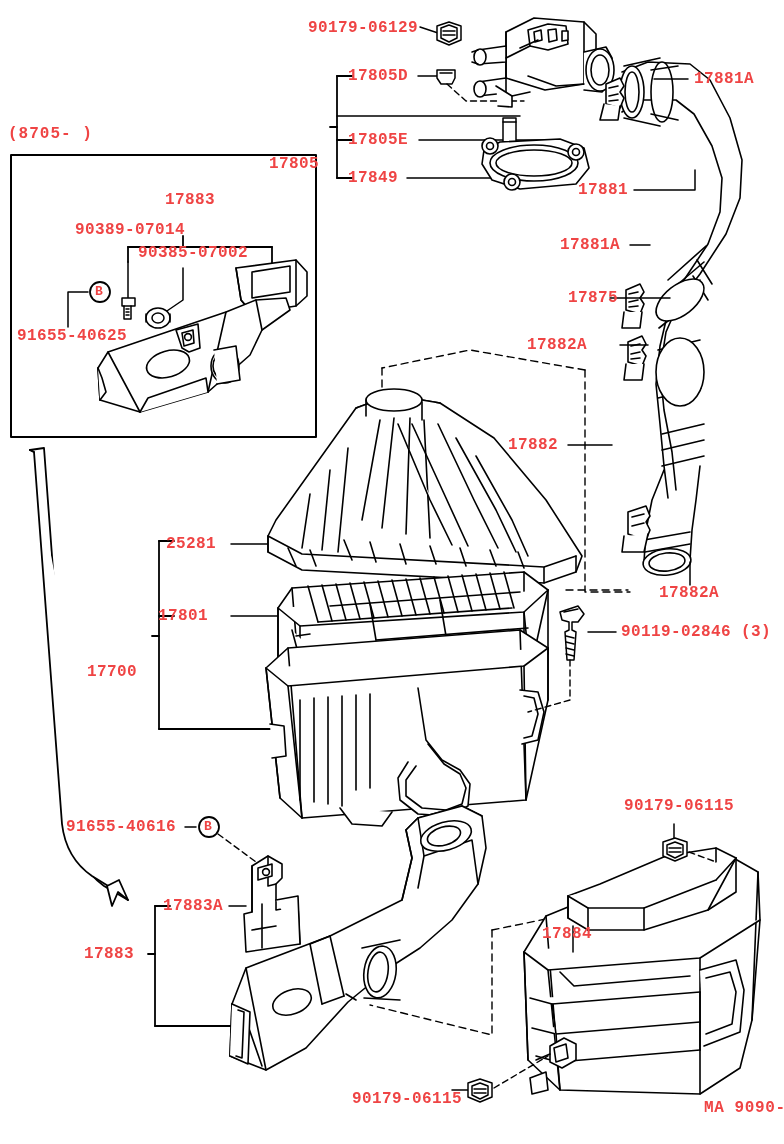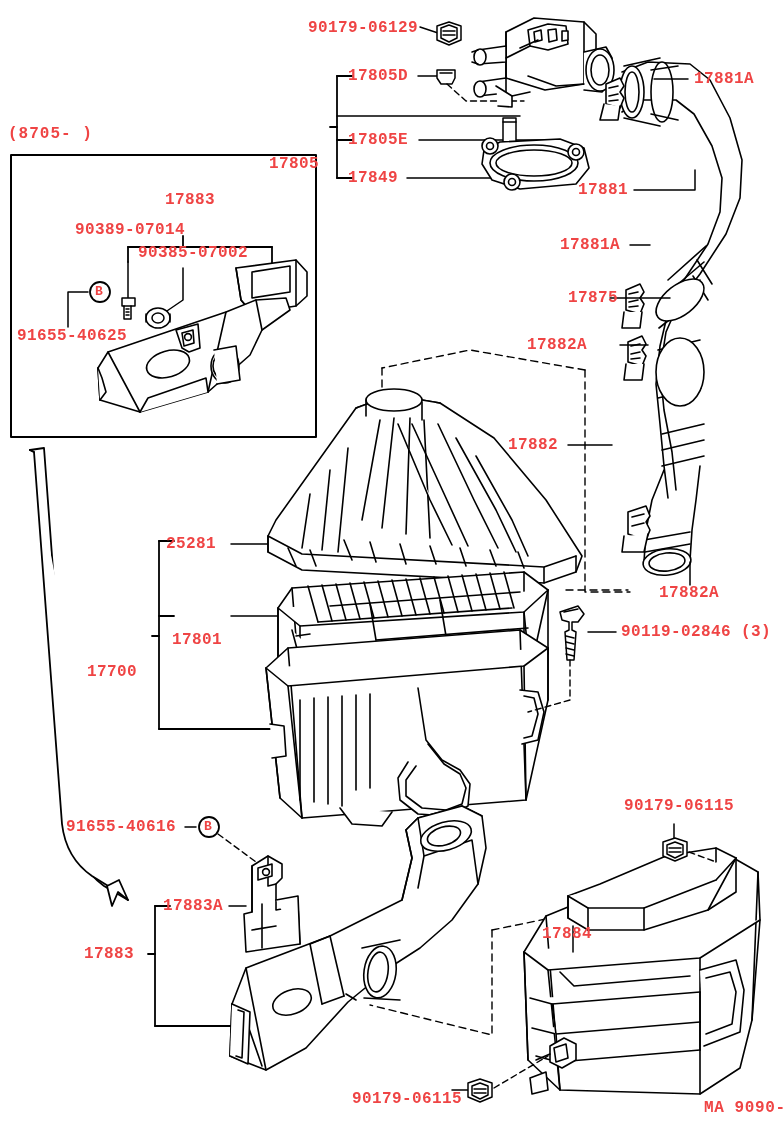--- a/index.html
+++ b/index.html
@@ -457,21 +457,21 @@
   <div class="lbl" style="left:348px;top:132px;">17805E</div>
   <div class="lbl" style="left:348px;top:170px;">17849</div>
   <div class="lbl" style="left:694px;top:71px;">17881A</div>
   <div class="lbl" style="left:578px;top:182px;">17881</div>
   <div class="lbl" style="left:560px;top:237px;">17881A</div>
   <div class="lbl" style="left:540px;top:290px;margin-left:28px;">17875</div>
   <div class="lbl" style="left:527px;top:337px;">17882A</div>
   <div class="lbl" style="left:508px;top:437px;">17882</div>
   <div class="lbl" style="left:659px;top:585px;">17882A</div>
   <div class="lbl" style="left:166px;top:536px;">25281</div>
-  <div class="lbl" style="left:172px;top:608px;margin-top:24px;">17801</div>
+  <div class="lbl" style="left:158px;top:608px;">17801</div>
   <div class="lbl" style="left:87px;top:628px;margin-top:36px;">17700</div>
   <div class="lbl" style="left:621px;top:624px;">90119-02846 (3)</div>
   <div class="lbl" style="left:66px;top:819px;">91655-40616</div>
   <div class="lbl" style="left:204px;top:820px;font-size:13px;">B</div>
   <div class="lbl" style="left:163px;top:898px;">17883A</div>
   <div class="lbl" style="left:84px;top:946px;">17883</div>
   <div class="lbl" style="left:624px;top:798px;">90179-06115</div>
   <div class="lbl" style="left:542px;top:926px;">17884</div>
   <div class="lbl" style="left:352px;top:1091px;">90179-06115</div>
 

